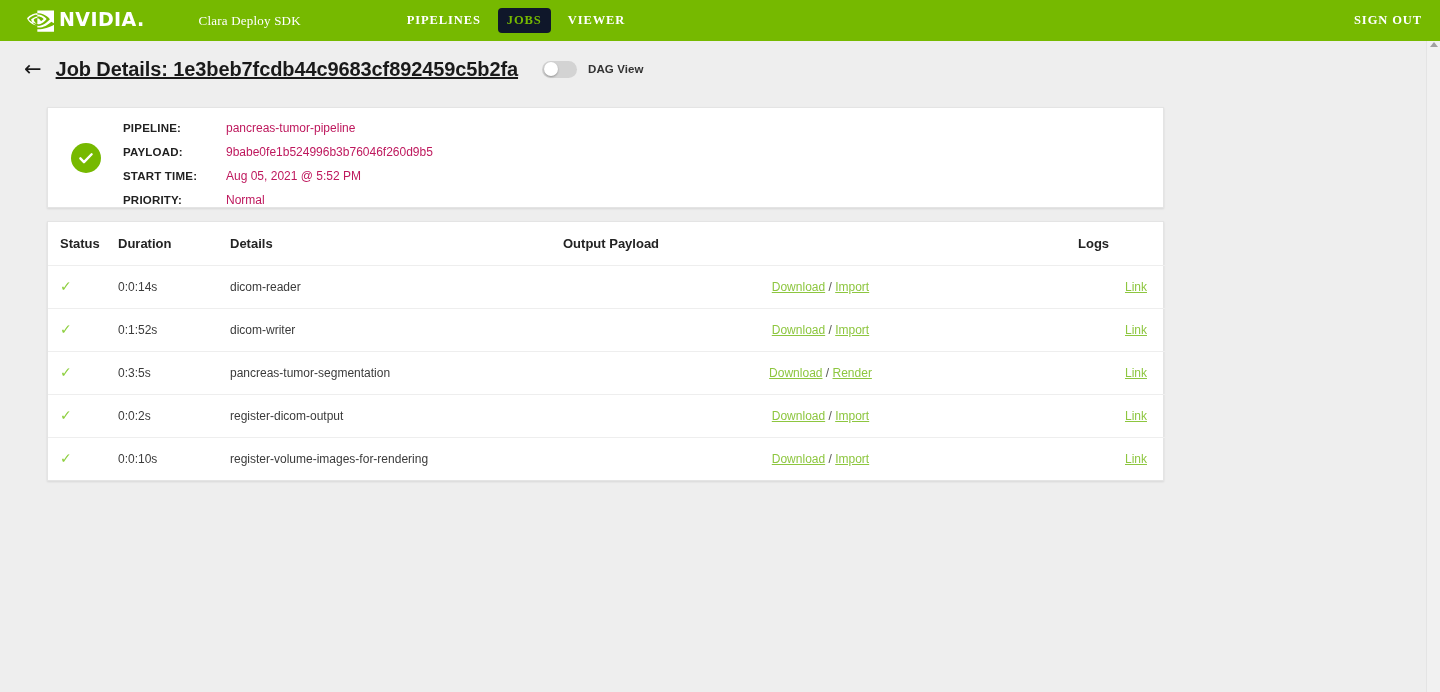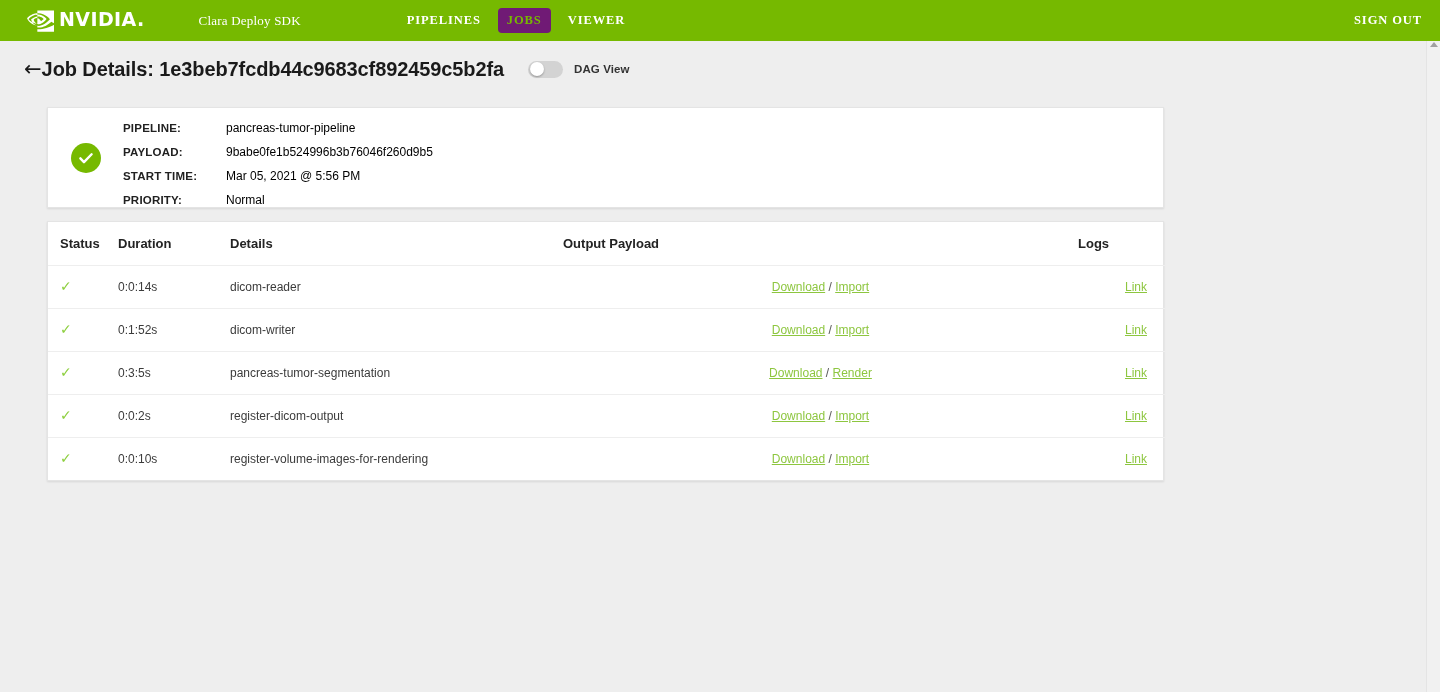--- a/index.html
+++ b/index.html
@@ -50,21 +50,21 @@
     font-weight: bold;
     font-size: 12.5px;
     letter-spacing: 0.9px;
     padding: 5px 9px;
     border-radius: 4px;
     cursor: pointer;
     white-space: nowrap;
     text-align: center;
   }
   .nav-link.active {
-    background: #701a75;
+    background: #0f172a;
     color: #76b900;
   }
   .sign-out {
     position: absolute; right: 18px;
     color: #ffffff;
     font-family: "Liberation Serif", serif;
     font-weight: bold;
     font-size: 12.5px;
     letter-spacing: 0.9px;
     cursor: pointer;
@@ -78,25 +78,27 @@
   }
   .back-arrow {
     margin-left: 24px;
     font-size: 21px;
     color: #1a1a1a;
     line-height: 1;
     cursor: pointer;
     font-family: "DejaVu Sans", sans-serif;
   }
   .page-title {
+    margin-left: 14px;
     font-size: 20px;
     font-weight: bold;
     color: #1a1a1a;
     letter-spacing: -0.1px;
     white-space: nowrap;
+    text-decoration: underline;
   }
   .toggle-wrap {
     display: flex; align-items: center;
     margin-left: 24px;
   }
   .toggle {
     width: 35px; height: 17px;
     border-radius: 9px;
     background: #d3d3d3;
     position: relative;
@@ -155,21 +157,21 @@
   }
   .info-label {
     width: 103px;
     font-size: 11.5px;
     font-weight: bold;
     color: #212121;
     letter-spacing: 0.2px;
   }
   .info-value {
     font-size: 12px;
-    color: #000000;
+    color: #be185d;
   }
 
   
   .table-card {
     left: 47px; top: 221px;
     width: 1117px; height: 260px;
   }
   .op-table {
     width: 100%;
     border-collapse: collapse;
@@ -278,21 +280,21 @@
     <div class="info-row">
       <div class="info-label">PIPELINE:</div>
       <div class="info-value">pancreas-tumor-pipeline</div>
     </div>
     <div class="info-row">
       <div class="info-label">PAYLOAD:</div>
       <div class="info-value">9babe0fe1b524996b3b76046f260d9b5</div>
     </div>
     <div class="info-row">
       <div class="info-label">START TIME:</div>
-      <div class="info-value">Mar 05, 2021 @ 5:56 PM</div>
+      <div class="info-value">Aug 05, 2021 @ 5:52 PM</div>
     </div>
     <div class="info-row">
       <div class="info-label">PRIORITY:</div>
       <div class="info-value">Normal</div>
     </div>
   </div>
 </div>
 
 <div class="card table-card">
   <table class="op-table">

